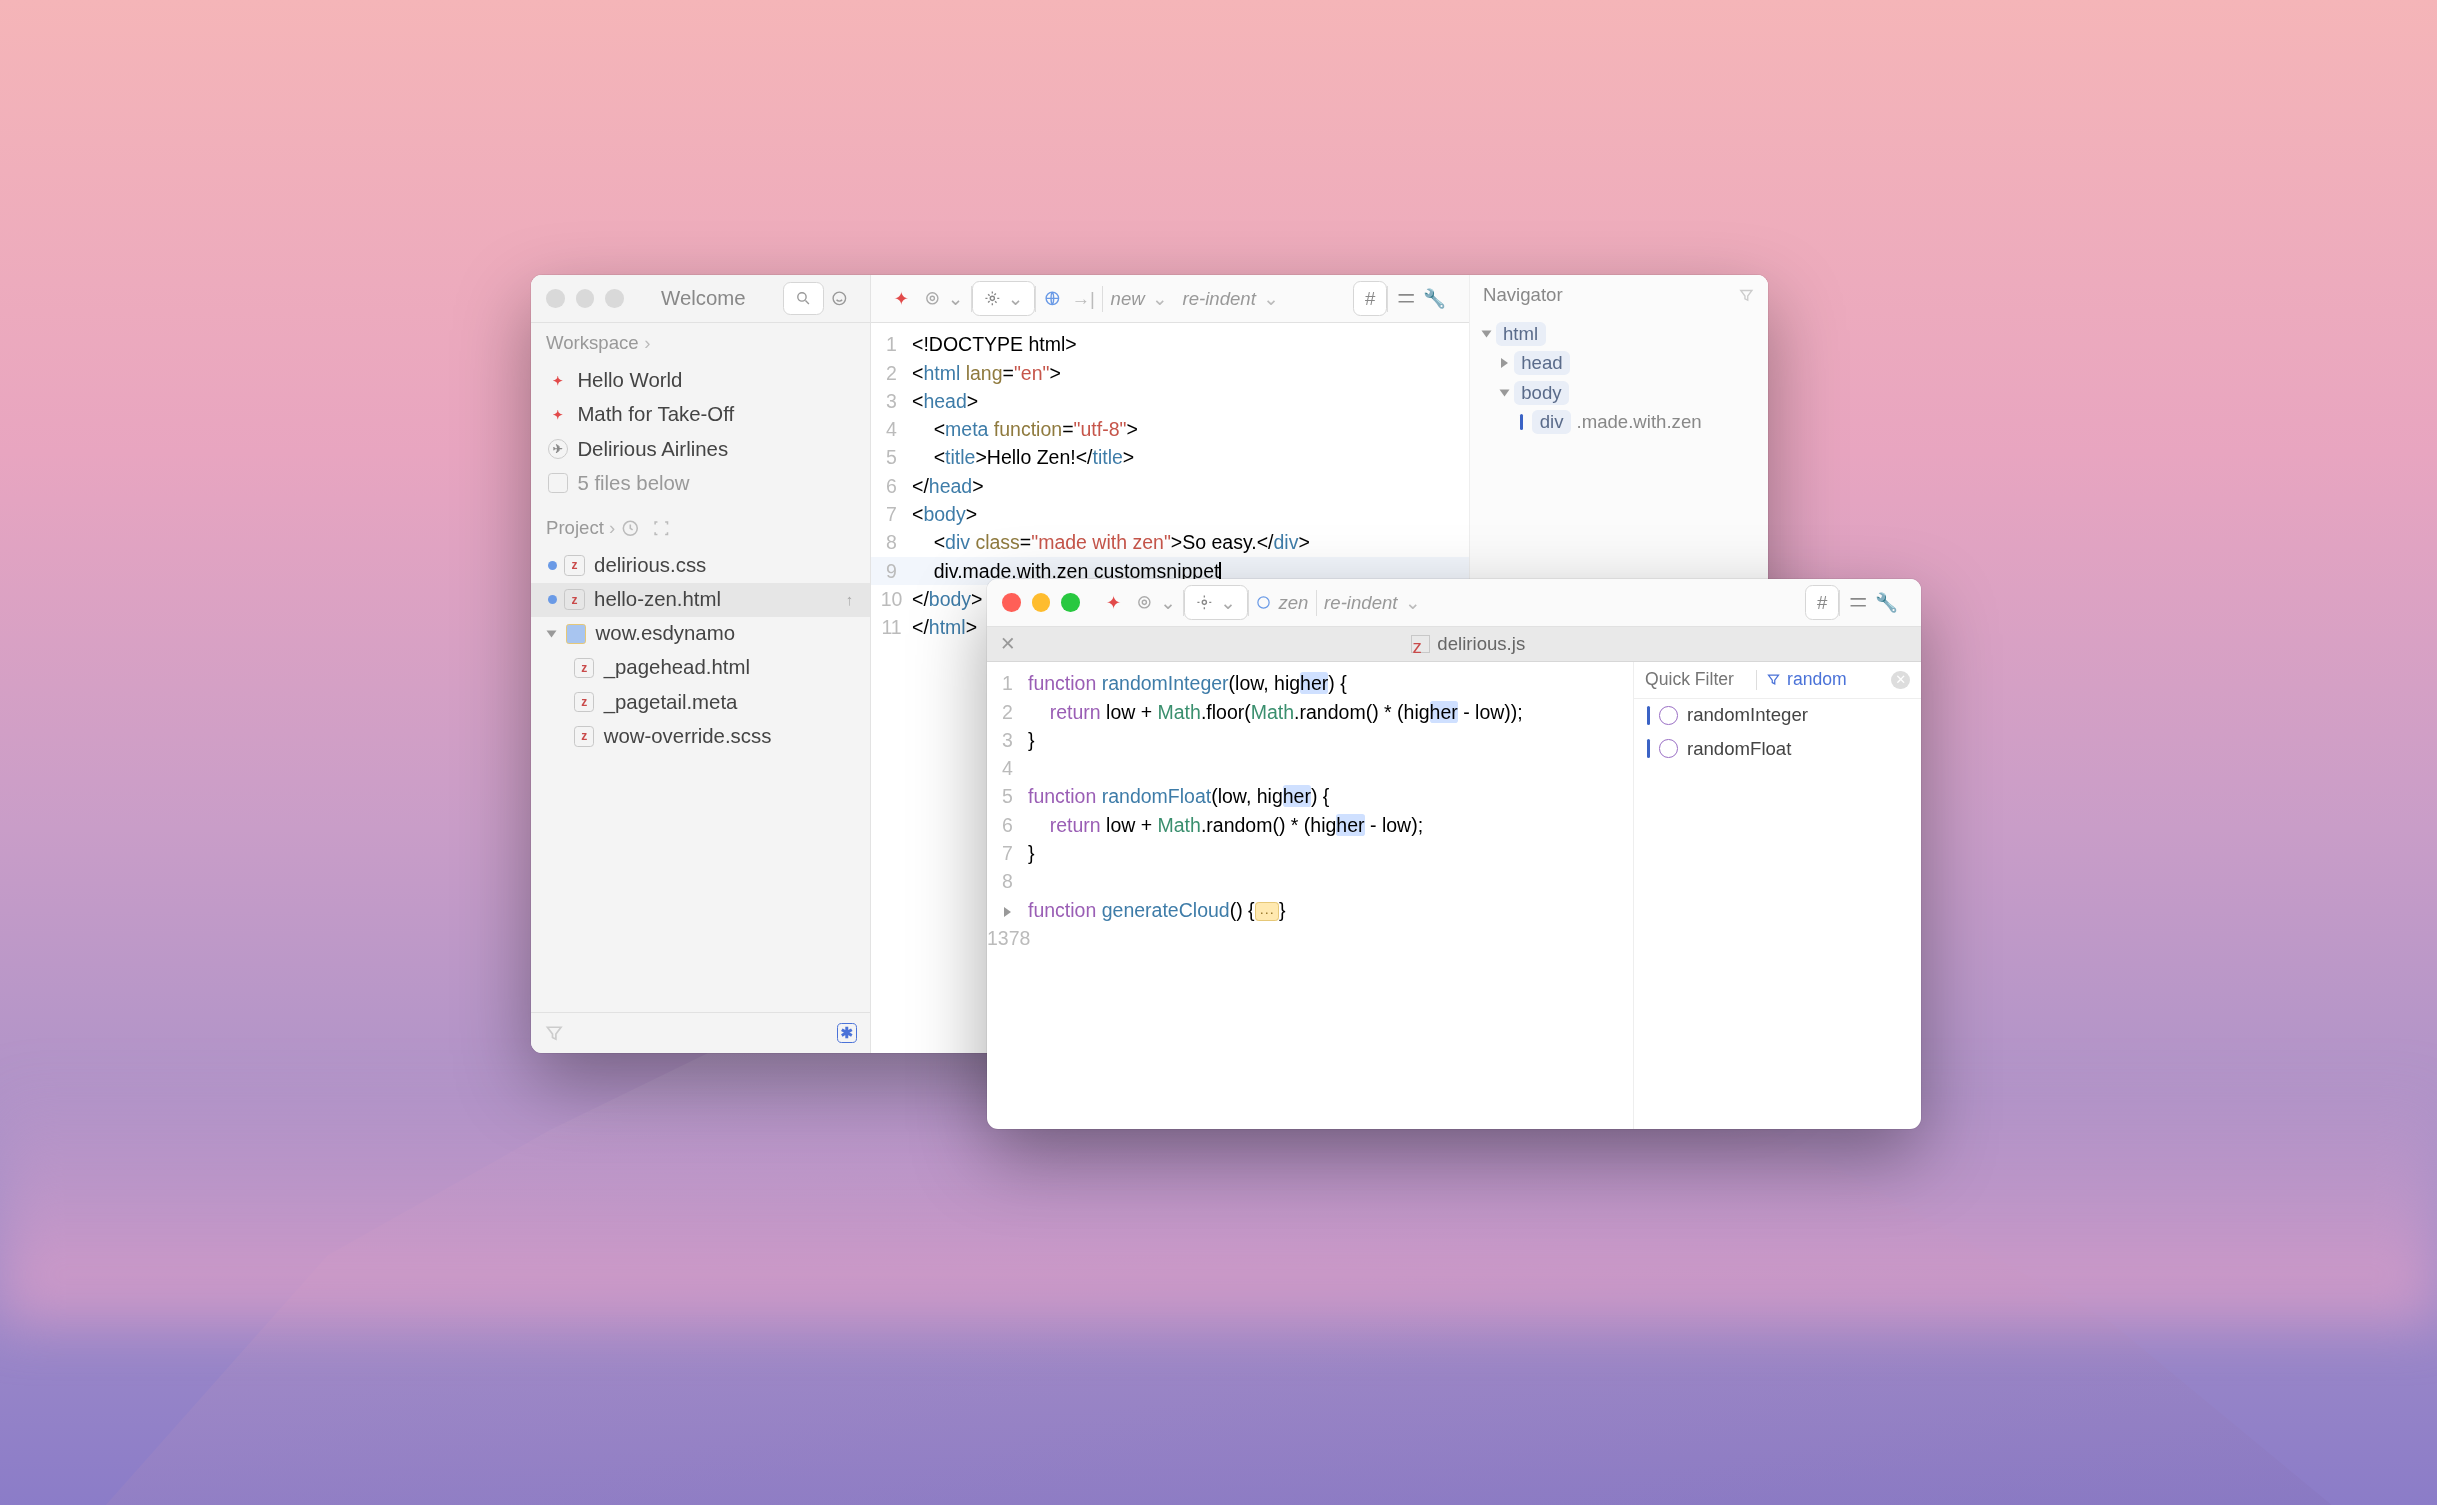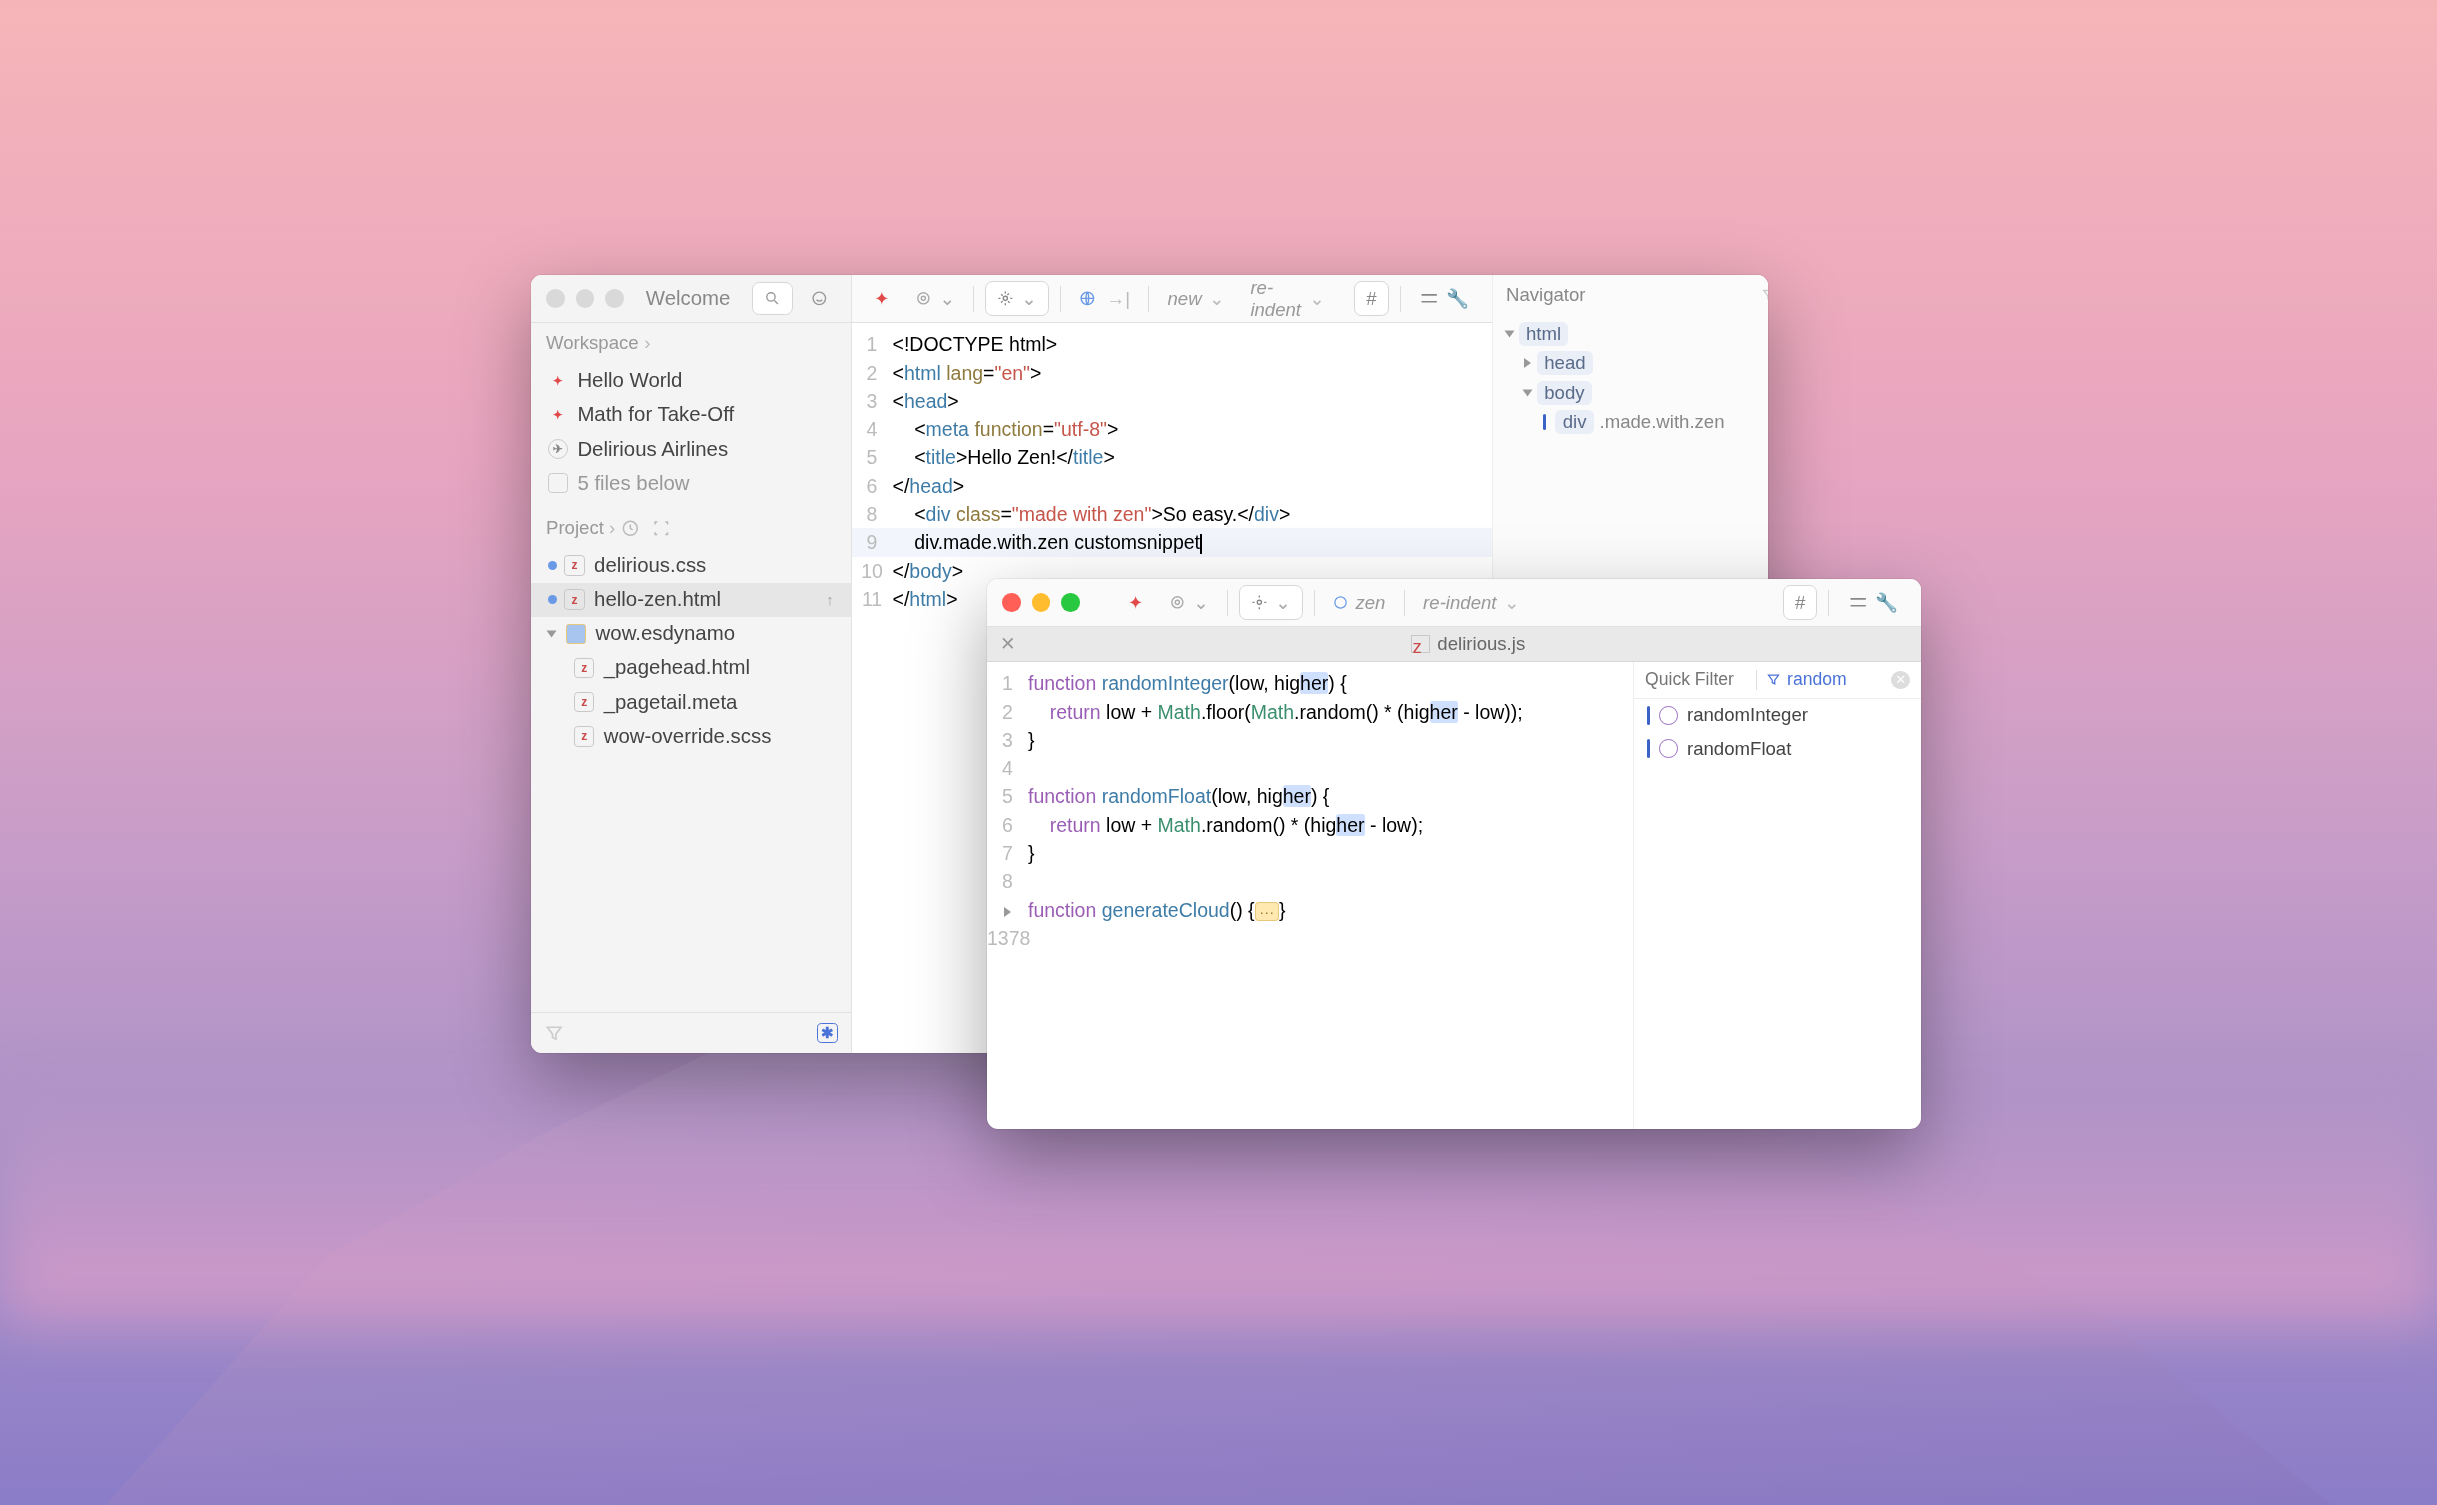--- a/index.html
+++ b/index.html
@@ -8,21 +8,21 @@
 
 .mountain {
   position:absolute; bottom:0; left:50%; transform:translateX(-50%);
   width:2228px; height:836px;
   background:linear-gradient(175deg,rgba(255,255,255,0.35) 20%,rgba(180,150,200,0.5) 50%,rgba(130,110,180,0.25) 100%);
   clip-path:polygon(0% 100%,10% 70%,20% 55%,30% 42%,40% 30%,50% 20%,60% 33%,70% 48%,80% 63%,90% 78%,100% 100%);
 }
 .cloud { position:absolute; bottom:186px; left:0; right:0; height:241px; background:linear-gradient(0deg,rgba(225,160,200,0.8),rgba(225,160,200,0)); filter:blur(28px);}
 
 .win { position:absolute; background:#fff; border-radius:11px; box-shadow:0 28px 74px rgba(0,0,0,0.35),0 0 0 0.9px rgba(0,0,0,0.06); overflow:hidden; font-size:20.4px; }
-.titlebar { height:48px; display:flex; align-items:center; padding:0 15px; background:#f4f4f4; border-bottom:0.9px solid #e1e1e1; gap:11px; }
+.titlebar { height:48px; display:flex; align-items:center; padding:0 15px; background:#f4f4f4; border-bottom:0.9px solid #e1e1e1; }
 .traffic { display:flex; gap:11px; }
 .dot { width:18.6px; height:18.6px; border-radius:50%; }
 .dot.r { background:#ff5f57; } .dot.y { background:#febc2e; } .dot.g { background:#28c840; }
 .dot.dim { background:#d9d9d9; }
 .tbtn { border:0.9px solid #d6d6d6; background:#fff; border-radius:7.4px; padding:5.6px 11px; display:flex; align-items:center; gap:7.4px; color:#888; font-size:18.6px; min-height:33px;}
 .tbtn.np{border:none;background:none;padding:5.6px 7.4px;}
 .ico { width:16.7px; height:16.7px; display:inline-block;}
 .sep{width:0.9px;height:26px;background:#ddd;}
 .spacer{flex:1;}
 
@@ -229,20 +229,21 @@
               <path d="M3 5h18M3 13h18"></path>
             </svg>🔧</div>
       </div>
       <div class="code" id="code1">
           <div class="cl"><span class="gutter">1</span>&lt;!DOCTYPE html&gt;</div>
           <div class="cl"><span class="gutter">2</span>&lt;<span class="tg">html</span> <span class="at">lang</span>=<span class="st">"en"</span>&gt;</div>
           <div class="cl"><span class="gutter">3</span>&lt;<span class="tg">head</span>&gt;</div>
           <div class="cl"><span class="gutter">4</span>    &lt;<span class="tg">meta</span> <span class="at">function</span>=<span class="st">"utf-8"</span>&gt;</div>
           <div class="cl"><span class="gutter">5</span>    &lt;<span class="tg">title</span>&gt;Hello Zen!&lt;/<span class="tg">title</span>&gt;</div>
           <div class="cl"><span class="gutter">6</span>&lt;/<span class="tg">head</span>&gt;</div>
+          <div class="cl"><span class="gutter">7</span>&lt;<span class="tg">body</span>&gt;</div>
           <div class="cl"><span class="gutter">8</span>    &lt;<span class="tg">div</span> <span class="at">class</span>=<span class="st">"made with zen"</span>&gt;So easy.&lt;/<span class="tg">div</span>&gt;</div>
           <div class="cl curline"><span class="gutter">9</span>    div.made.with.zen customsnippet<span class="caret"></span></div>
           <div class="cl"><span class="gutter">10</span>&lt;/<span class="tg">body</span>&gt;</div>
           <div class="cl"><span class="gutter">11</span>&lt;/<span class="tg">html</span>&gt;</div>
         </div>
     </div>
     <div class="w1-nav">
       <div class="navhead">
         <span>Navigator</span>
         <svg width="16.7" height="16.7" viewBox="0 0 24 24" fill="none" stroke="#ccc" stroke-width="2">

